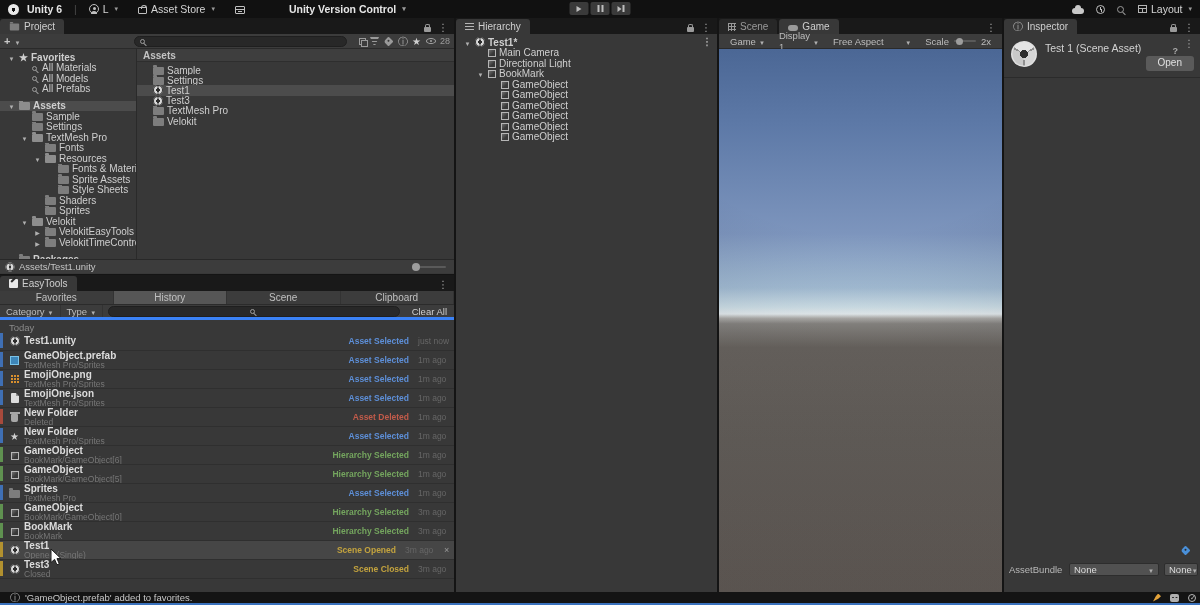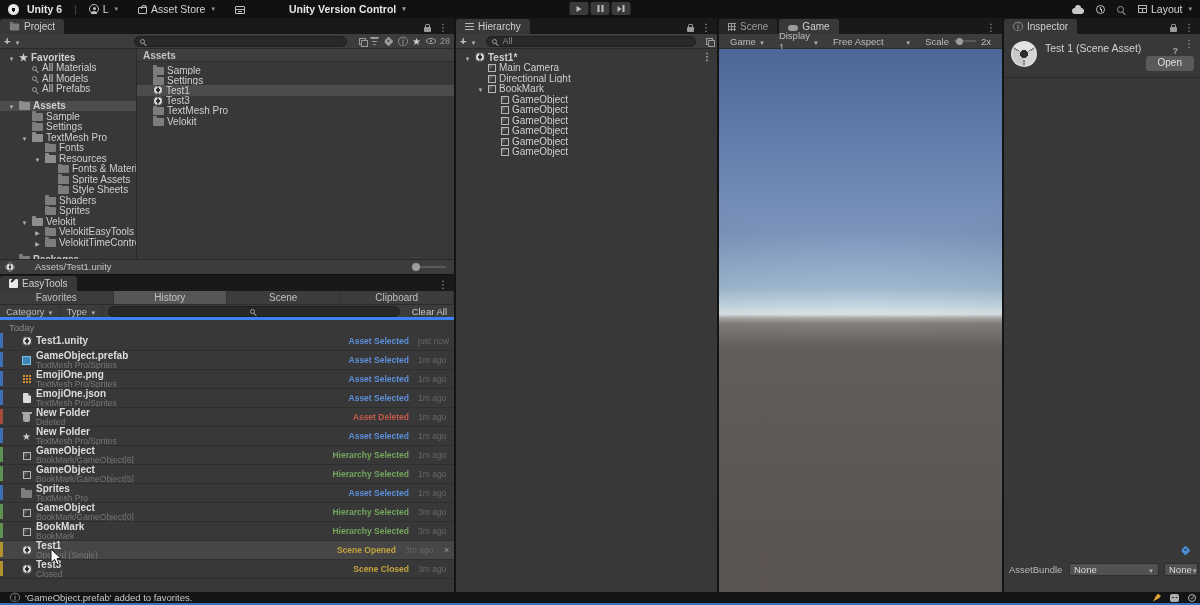--- a/index.html
+++ b/index.html
@@ -125,38 +125,38 @@
   .col-header { height:13px; background:#3e3e3e; border-bottom:1px solid #2e2e2e;
     font-size:10px; font-weight:bold; color:#c4c4c4; padding:1px 6px; }
   .trow, .crow, .hrow { height:10px; display:flex; align-items:center; gap:3px;
     font-size:10px; color:#cfcfcf; padding-left:4px; white-space:nowrap; overflow:hidden; }
   .trow { margin:0 0 0.5px 0; }
   .crow { padding-left:16px; height:10.2px; }
   .selected { background:#4c4c4c; }
   .gap { margin-top:7px; }
   .bold { font-weight:bold; }
   #project-footer { height:14px; background:#3c3c3c; border-top:1px solid #282828;
-    display:flex; align-items:center; gap:20px; padding:0 8px 0 5px; font-size:9.5px; color:#c4c4c4; }
+    display:flex; align-items:center; gap:4px; padding:0 8px 0 5px; font-size:9.5px; color:#c4c4c4; }
   .slider { width:34px; height:2px; background:#5a5a5a; border-radius:1px; position:relative; }
   .slider .thumb { position:absolute; top:-3px; width:8px; height:8px; border-radius:50%; background:#9d9d9d; }
   .count { font-size:9px; color:#9a9a9a; }
 
   
   #easytools { left:0; top:275px; width:454px; height:317px; display:flex; flex-direction:column; }
   #et-tabs { height:14px; background:#3c3c3c; display:flex; border-bottom:1px solid #2b2b2b; align-items:stretch; }
   .et-tab { flex:1; text-align:center; font-size:10px; color:#c0c0c0; line-height:14px; border-right:1px solid #333; }
   .et-tab.active { background:#565656; }
   #et-filter { height:15px; background:#3c3c3c; border-bottom:3px solid #3b82f6;
     display:flex; align-items:center; font-size:9.5px; color:#bdbdbd; }
   .dropdown { display:flex; align-items:center; gap:3px; padding:0 6px; height:100%; border-right:1px solid #333; }
   #et-search { flex:1; margin:0 5px; justify-content:center; }
   #et-clear { padding:0 7px; color:#cfcfcf; }
   #et-section { height:12px; font-size:9.5px; color:#8a8a8a; padding:2px 0 0 9px; }
   #et-list { flex:1; overflow:hidden; }
-  .hrow { height:19px; position:relative; border-bottom:1px solid #2f2f2f; padding-left:20px; }
+  .hrow { height:19px; position:relative; border-bottom:1px solid #2f2f2f; padding-left:8px; }
   .hrow::before { content:""; position:absolute; left:0; top:1px; bottom:2px; width:3px; background:var(--bar,#555); }
   .asset-selected { --bar:#3f6fb4; } .asset-selected .h-action { color:#5d8fd8; }
   .asset-deleted { --bar:#a84a3c; } .asset-deleted .h-action { color:#c25b4a; }
   .hierarchy-selected { --bar:#5f9150; } .hierarchy-selected .h-action { color:#74a55e; }
   .scene-opened, .scene-closed { --bar:#b2912f; }
   .scene-opened .h-action, .scene-closed .h-action { color:#c3a33e; }
   .hovered { background:#464646; }
   .h-icon { width:13px; display:flex; justify-content:center; }
   .h-main { flex:1; display:flex; flex-direction:column; justify-content:center; overflow:hidden; }
   .h-title { font-size:10px; font-weight:bold; color:#dcdcdc; line-height:10px; }
@@ -683,29 +683,20 @@
   <div class="tabbar">
     <div class="tab">
       <span class="icon i-list-lines"></span>
       <span>Hierarchy</span>
     </div>
     <div class="tab-right">
       <span class="icon i-lock"></span>
       <span class="kebab"></span>
     </div>
   </div>
-  <div class="toolbar">
-    <span class="icon i-plus"></span>
-    <span class="arrow down" style="width:6px"></span>
-    <div class="searchfield" style="flex:1;margin:0 6px">
-      <span class="icon i-search"></span>
-      <span>All</span>
-    </div>
-    <span class="icon i-picker"></span>
-  </div>
   <div id="hier-tree">
 
       <div class="trow bold">
         <span style="width: 0px; flex: 0 0 auto;"></span>
         <span class="arrow down"></span>
         <span class="icon i-scene"></span>
         <span>Test1*</span>
         <span class="kebab row-kebab"></span>
       </div>
 

